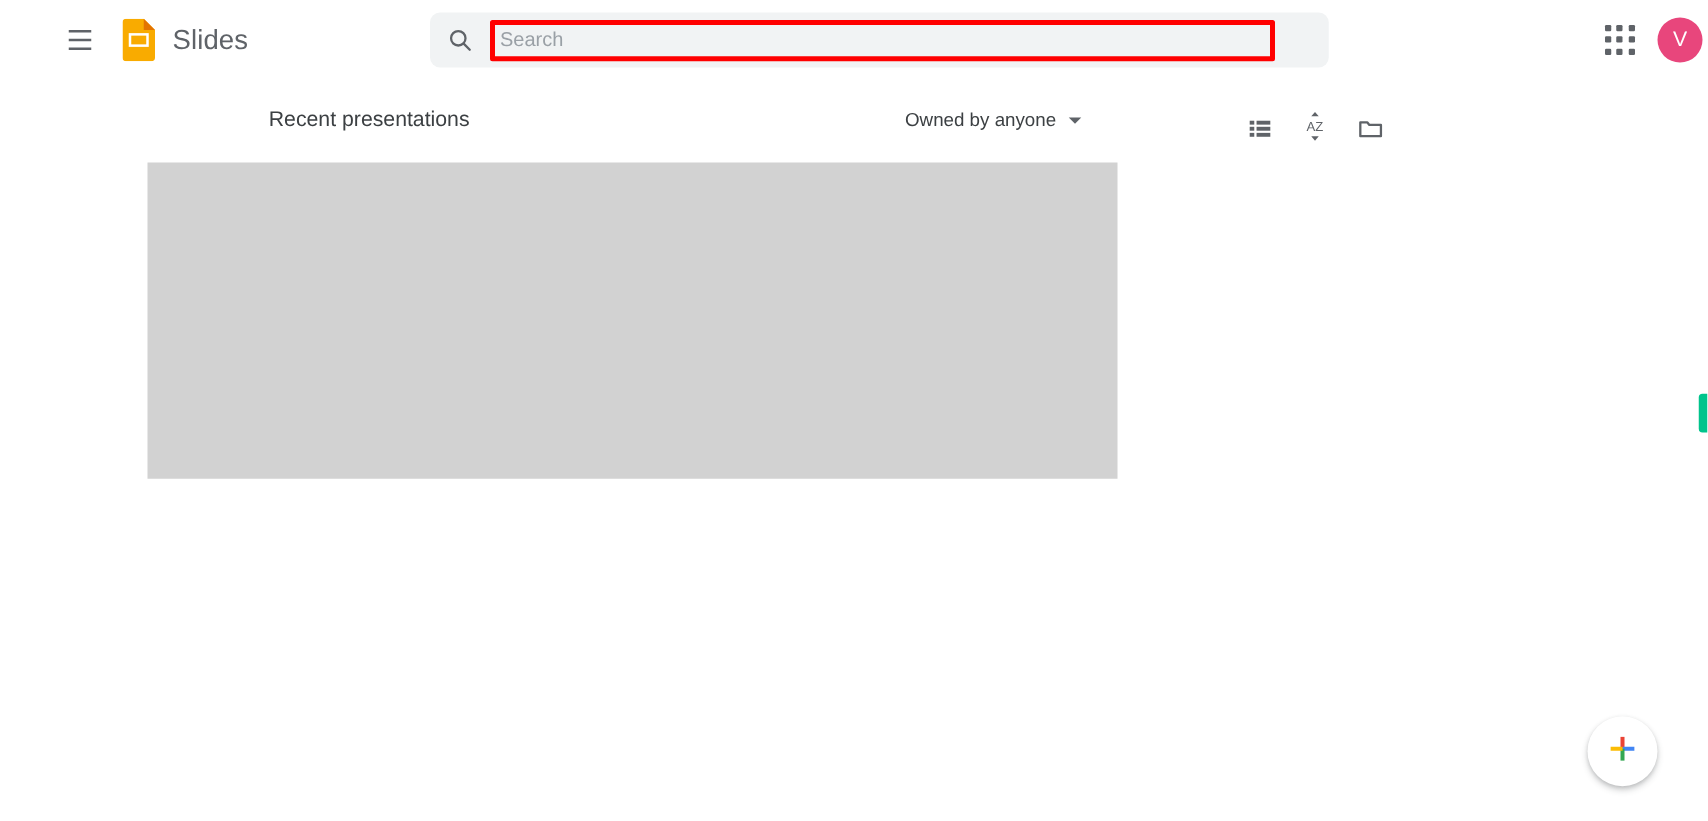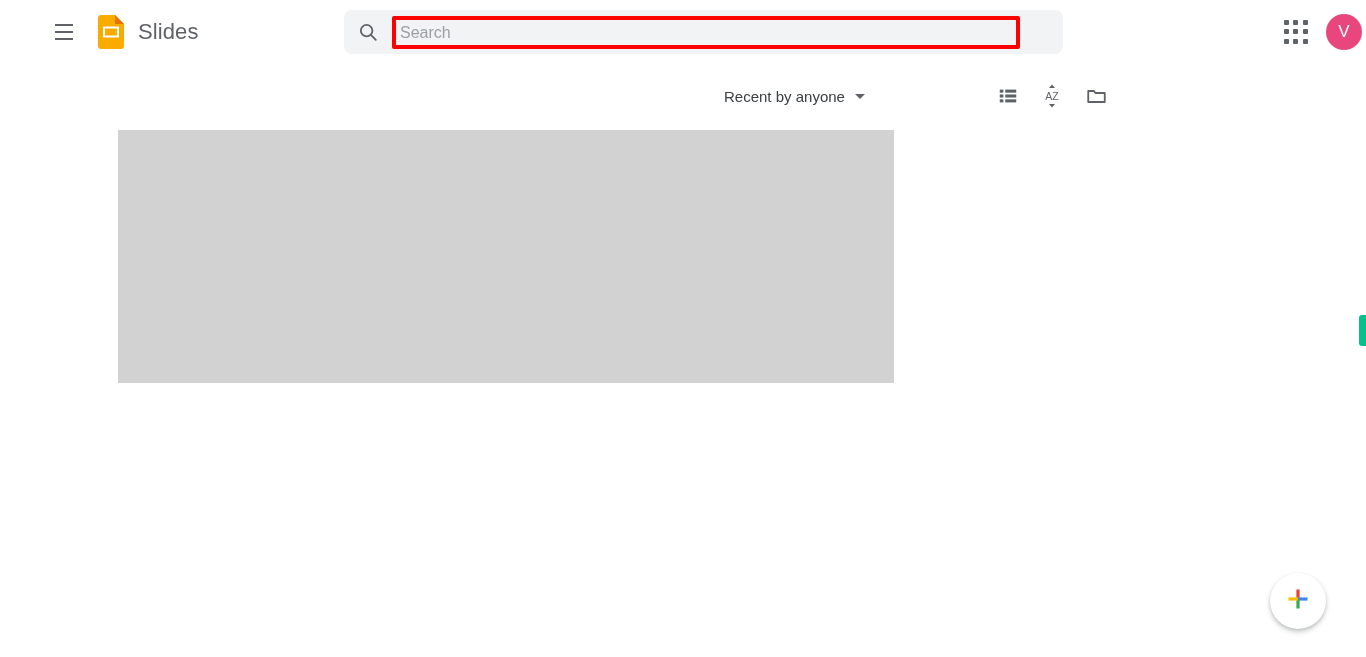--- a/index.html
+++ b/index.html
@@ -192,21 +192,21 @@
     position: absolute;
     left: 990px; top: 0;
     height: 36px;
     display: flex;
     align-items: center;
     gap: 8px;
   }
   .icon-btn {
     width: 36px; height: 36px;
     display: flex;
-    align-items: center;
+    align-items: flex-end;
     justify-content: center;
     border-radius: 50%;
     cursor: pointer;
   }
 
   
   .doc-placeholder {
     position: absolute;
     left: 118px; top: 130px;
     width: 776px; height: 253px;
@@ -282,23 +282,24 @@
     <i></i>
     <i></i>
     <i></i>
   </div>
 
   <div class="avatar">V</div>
 </div>
 
 <div class="section-row">
 
+  <div class="section-title">Recent presentations</div>
 
   <div class="owner-filter">
-    <span class="owner-filter-label">Recent by anyone</span>
+    <span class="owner-filter-label">Owned by anyone</span>
     <span class="caret"></span>
   </div>
 
   <div class="view-actions">
 
     <div class="icon-btn">
       <svg width="22" height="22" viewBox="0 0 24 24" xmlns="http://www.w3.org/2000/svg">
         <rect x="3" y="5" width="4" height="3.4" fill="#5f6368"></rect>
         <rect x="9" y="5" width="12" height="3.4" fill="#5f6368"></rect>
         <rect x="3" y="10.3" width="4" height="3.4" fill="#5f6368"></rect>

